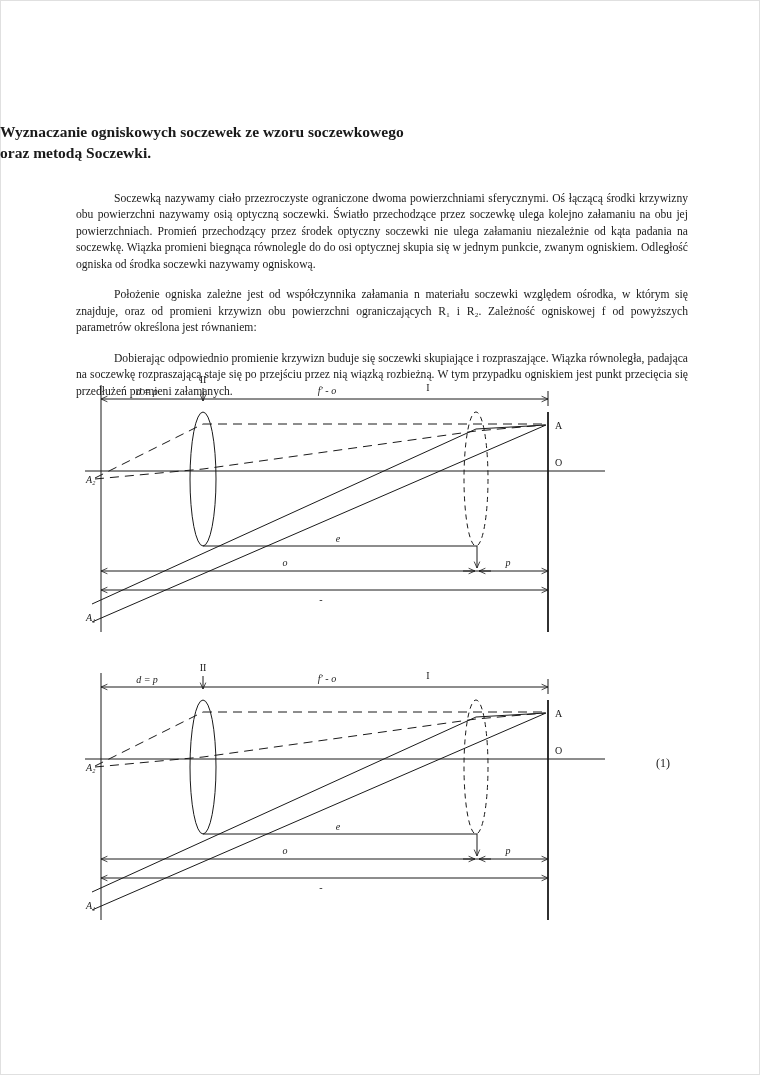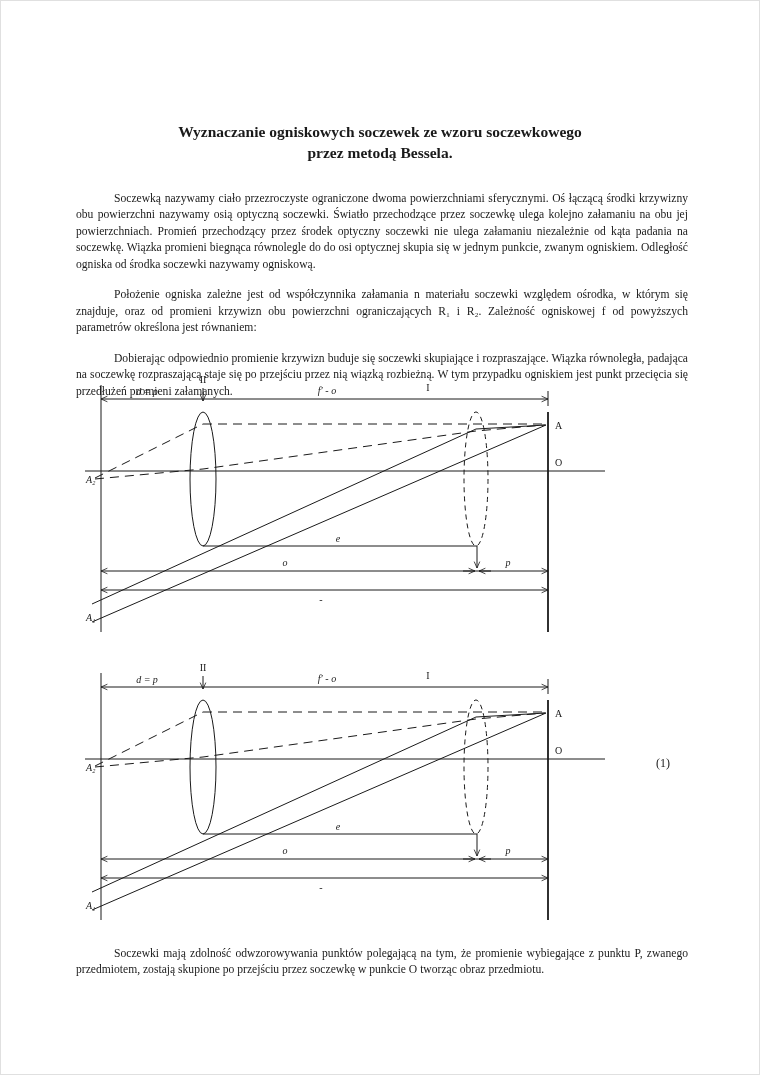--- a/index.html
+++ b/index.html
@@ -3,21 +3,21 @@
 <meta charset="utf-8">
 <style>
   html,body { margin:0; padding:0; background:#ffffff; }
   .page {
     position:relative; width:760px; height:1075px; background:#ffffff;
     font-family:"Liberation Serif", serif; color:#1a1a1a; overflow:hidden;
     box-shadow:0 0 0 1px #e0e0e0 inset;
   }
   .title {
     position:absolute; top:121px; left:0; width:100%;
-    text-align:center; font-weight:bold; font-size:15.5px; line-height:21px;
+    font-weight:bold; font-size:15.5px; line-height:21px;
     white-space:pre-line;
   }
   .bodytext {
     position:absolute; top:177px; left:62px; width:640px;
     font-size:11.6px; line-height:16.45px; text-align:justify;
   }
   .bodytext p, .closing p { margin:14px; text-indent:38px; }
   .closing {
     position:absolute; top:932px; left:62px; width:640px;
     font-size:11.6px; line-height:16.45px; text-align:justify;
@@ -30,21 +30,21 @@
   .stroke { stroke:#1a1a1a; fill:none; stroke-width:1; }
   .thick  { stroke-width:1.8; }
   .lbl  { font-family:"Liberation Serif", serif; font-size:10px; font-style:italic; fill:#1a1a1a; }
   .lblu { font-family:"Liberation Serif", serif; font-size:10px; font-style:normal; fill:#1a1a1a; }
 </style>
 </head>
 <body>
 
 <div class="page">
 
-  <div class="title"><span>Wyznaczanie ogniskowych soczewek ze wzoru soczewkowego</span><br><span>przez metodą Bessela.</span></div>
+  <div class="title"><span>Wyznaczanie ogniskowych soczewek ze wzoru soczewkowego</span><br><span>oraz metodą Soczewki.</span></div>
 
   <div class="bodytext">
     <p>Soczewką nazywamy ciało przezroczyste ograniczone dwoma powierzchniami sferycznymi. Oś łączącą środki krzywizny obu powierzchni nazywamy osią optyczną soczewki. Światło przechodzące przez soczewkę ulega kolejno załamaniu na obu jej powierzchniach. Promień przechodzący przez środek optyczny soczewki nie ulega załamaniu niezależnie od kąta padania na soczewkę. Wiązka promieni biegnąca równolegle do do osi optycznej skupia się w jednym punkcie, zwanym ogniskiem. Odległość ogniska od środka soczewki nazywamy ogniskową.</p>
     <p>Położenie ogniska zależne jest od współczynnika załamania n materiału soczewki względem ośrodka, w którym się znajduje, oraz od promieni krzywizn obu powierzchni ograniczających R₁ i R₂. Zależność ogniskowej f od powyższych parametrów określona jest równaniem:</p>
     <p>Dobierając odpowiednio promienie krzywizn buduje się soczewki skupiające i rozpraszające. Wiązka równoległa, padająca na soczewkę rozpraszającą staje się po przejściu przez nią wiązką rozbieżną. W tym przypadku ogniskiem jest punkt przecięcia się przedłużeń promieni załamanych.</p>
   </div>
 
   <div class="figure" id="figure-1">
     <svg viewBox="0 0 540 268" xmlns="http://www.w3.org/2000/svg">
       <defs>
@@ -164,17 +164,14 @@
 
       <g>
         <line class="stroke" x1="16" y1="218" x2="463" y2="218" marker-start="url(#arr)" marker-end="url(#arr)"></line>
         <text class="lblu" x="236" y="231" text-anchor="middle">-</text>
       </g>
     </svg>
   </div>
 
   <div class="eqnum">(1)</div>
 
-  <div class="closing">
-    <p>Soczewki mają zdolność odwzorowywania punktów polegającą na tym, że promienie wybiegające z punktu P, zwanego przedmiotem, zostają skupione po przejściu przez soczewkę w punkcie O tworząc obraz przedmiotu.</p>
-  </div>
 
 </div>
 
 </body></html>

